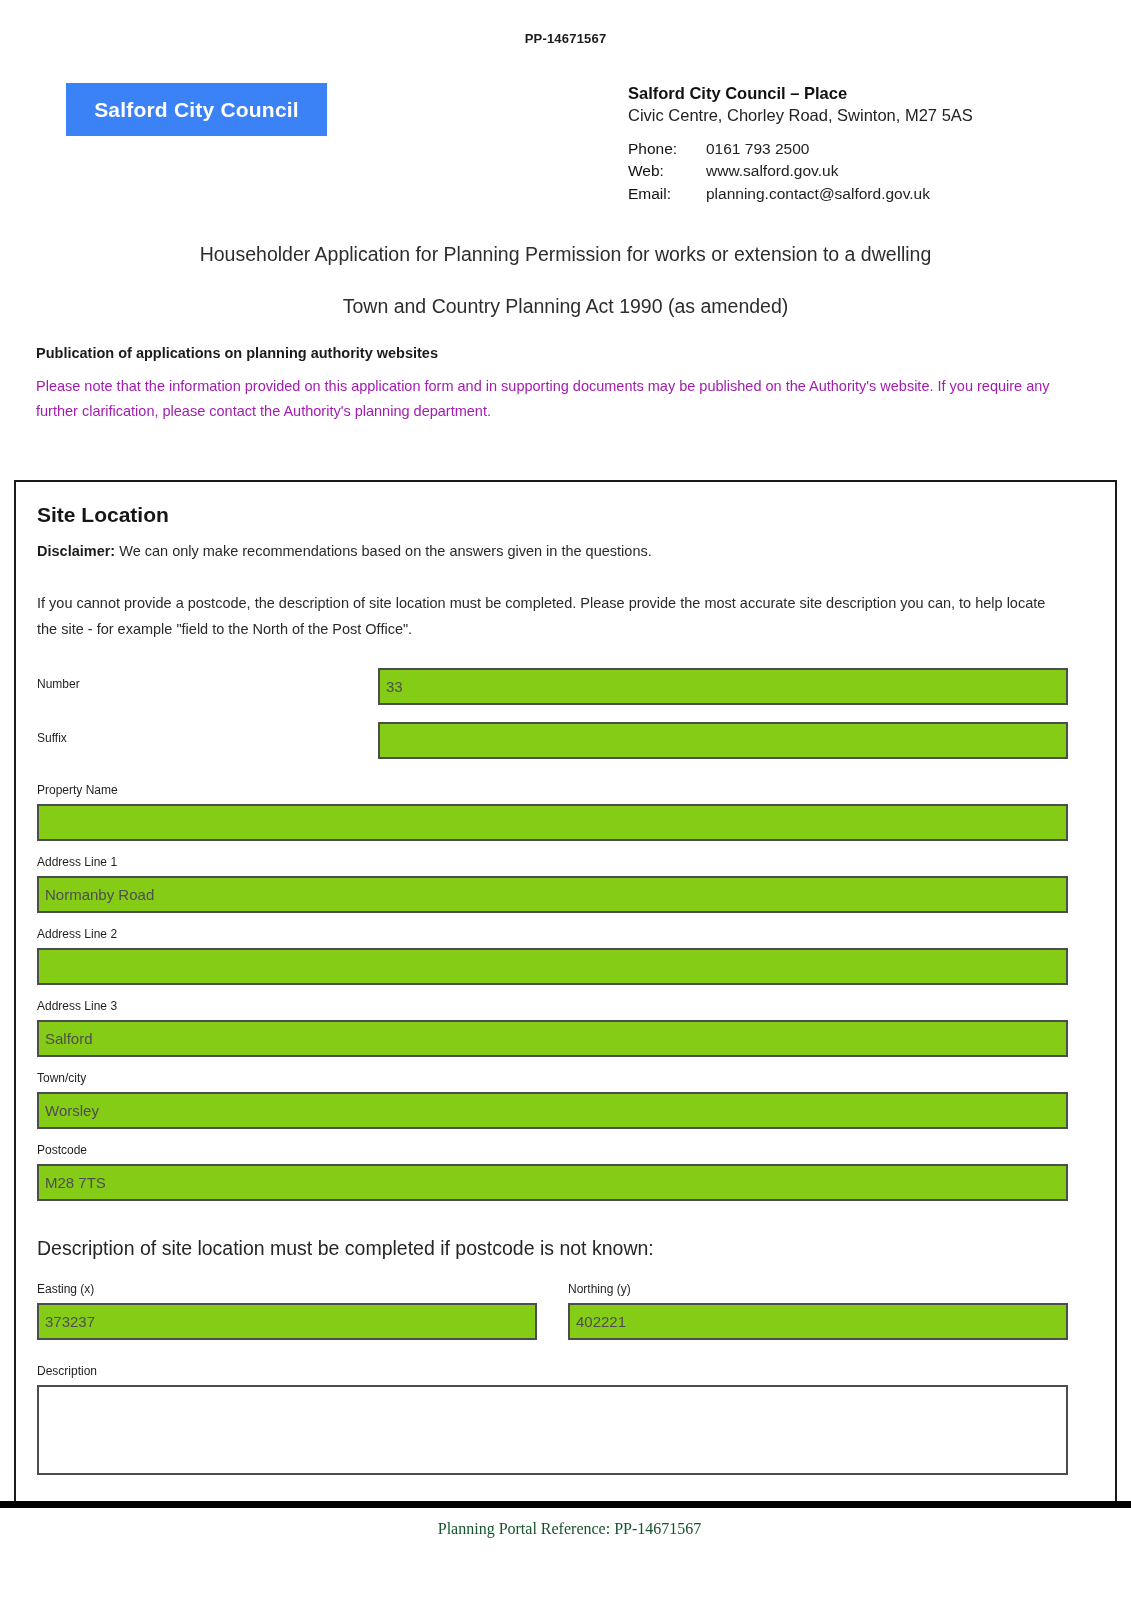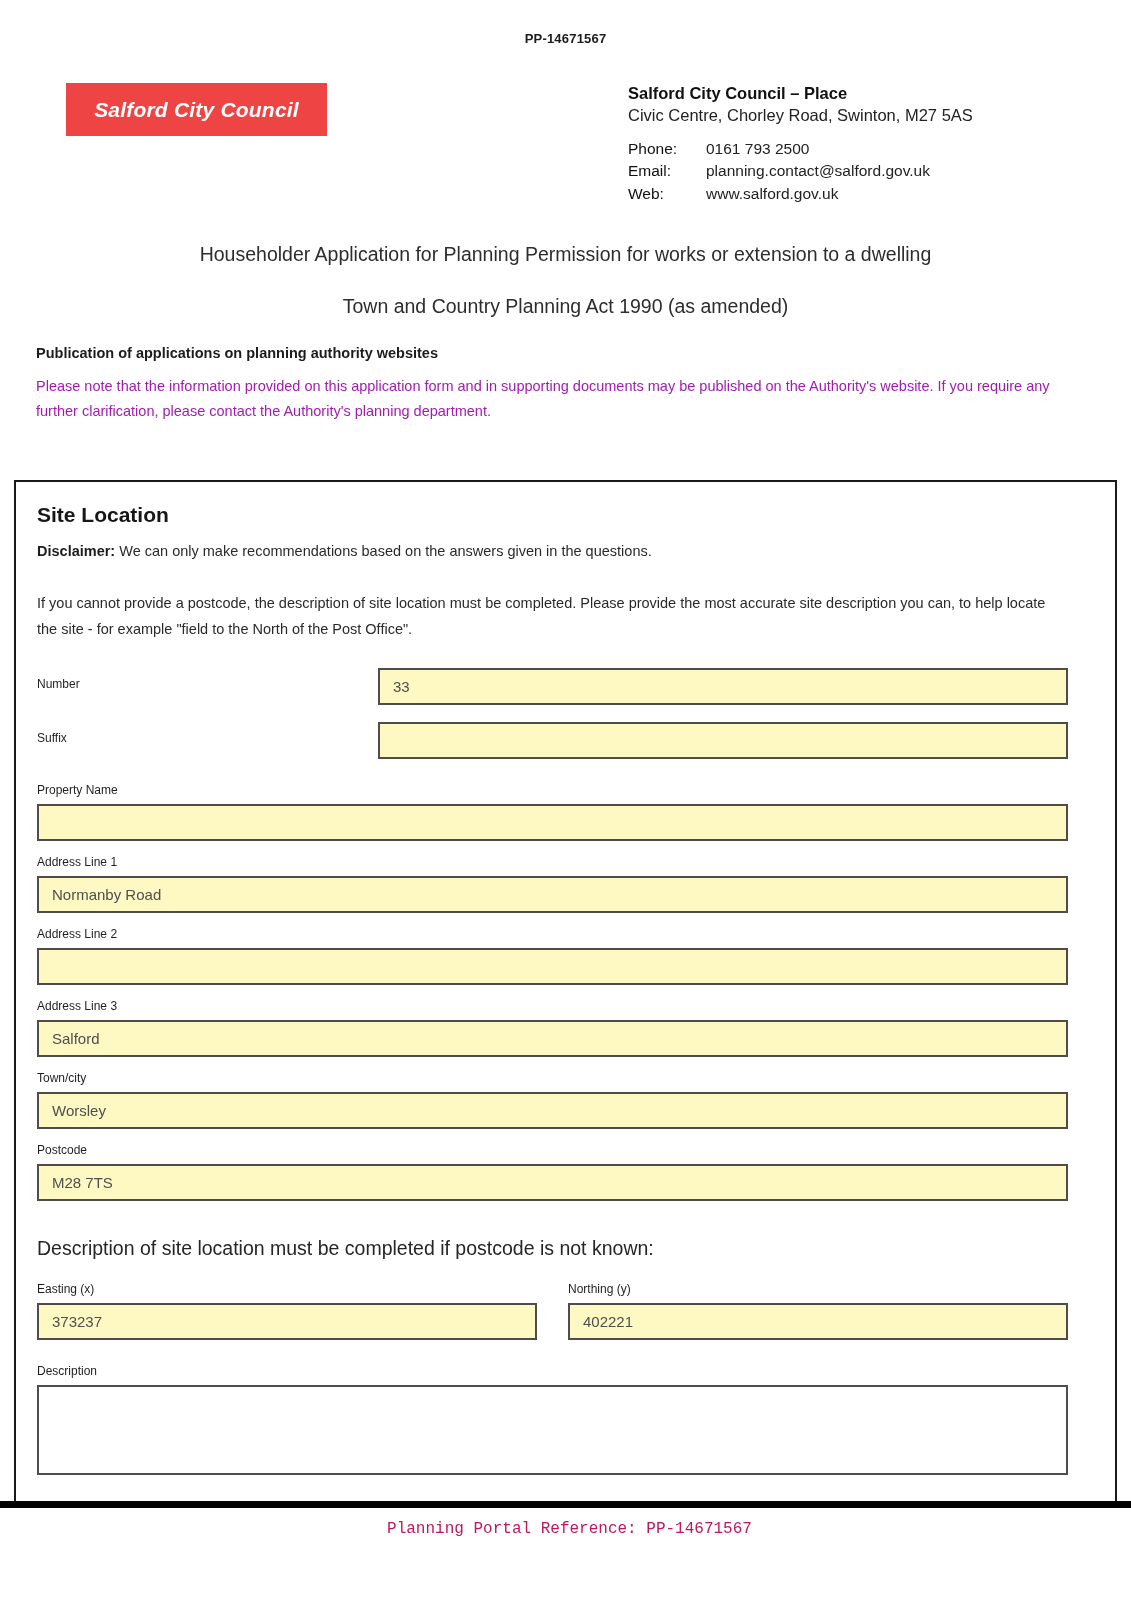--- a/index.html
+++ b/index.html
@@ -97,25 +97,25 @@
     color: #2a2a2a;
     line-height: 1.75;
     max-width: 1020px;
   }
   .f-label { font-size: 12px; color: #1f1f1f; display: block; }
   .f-input {
     display: block;
     width: 100%;
     height: 37px;
     border: 2px solid #4d4d4d;
-    background: #fef9c3;
+    background: #84cc16;
     font-family: "Liberation Sans", sans-serif;
     font-size: 15px;
     color: #4f4f4f;
-    padding: 0 13px;
+    padding: 0 6px;
     border-radius: 0;
     outline: none;
   }
   .field-row { display: flex; align-items: flex-start; margin-top: 26px; }
   .field-row.tight { margin-top: 17px; }
   .field-row .f-label { flex: 0 0 341px; padding-top: 9px; }
   .field-row .f-input { flex: 1 1 auto; }
   .field-stack { margin-top: 14px; }
   .field-stack.first { margin-top: 24px; }
   .field-stack .f-label { margin-bottom: 7px; }
@@ -139,48 +139,48 @@
     color: #4f4f4f;
     padding: 8px 13px;
     resize: none;
     outline: none;
   }
   
   .page-break-bar { width: 1131px; height: 7px; background: #000; }
   .footer-ref {
     margin-top: 12px;
     text-align: center;
-    font-family: Liberation Mono, monospace;
+    font-family: Liberation Serif, serif;
     font-size: 16px;
-    color: #be185d;
+    color: #14532d;
     padding-left: 8px;
   }
 </style>
 </head>
 <body>
 
 <div class="pp-ref">PP-14671567</div>
 
 <div class="header-row">
-  <div class="logo" style="background-color: #ef4444; font-style: italic;">Salford City Council</div>
+  <div class="logo" style="background-color: #3b82f6;">Salford City Council</div>
   <div class="council-info">
     <div class="org-name">Salford City Council – Place</div>
     <div class="org-addr">Civic Centre, Chorley Road, Swinton, M27 5AS</div>
     <div class="contact-rows">
       <div class="contact-row">
         <span class="c-label">Phone:</span>
         <span class="c-value">0161 793 2500</span>
       </div>
       <div class="contact-row">
+        <span class="c-label">Web:</span>
+        <span class="c-value">www.salford.gov.uk</span>
+      </div>
+      <div class="contact-row">
         <span class="c-label">Email:</span>
         <span class="c-value">planning.contact@salford.gov.uk</span>
-      </div>
-      <div class="contact-row">
-        <span class="c-label">Web:</span>
-        <span class="c-value">www.salford.gov.uk</span>
       </div>
     </div>
   </div>
 </div>
 
 <div class="main-title">Householder Application for Planning Permission for works or extension to a dwelling</div>
 <div class="sub-title">Town and Country Planning Act 1990 (as amended)</div>
 
 <div class="pub-heading">Publication of applications on planning authority websites</div>
 <div class="pub-text">Please note that the information provided on this application form and in supporting documents may be published on the Authority's website. If you require any further clarification, please contact the Authority's planning department.</div>

